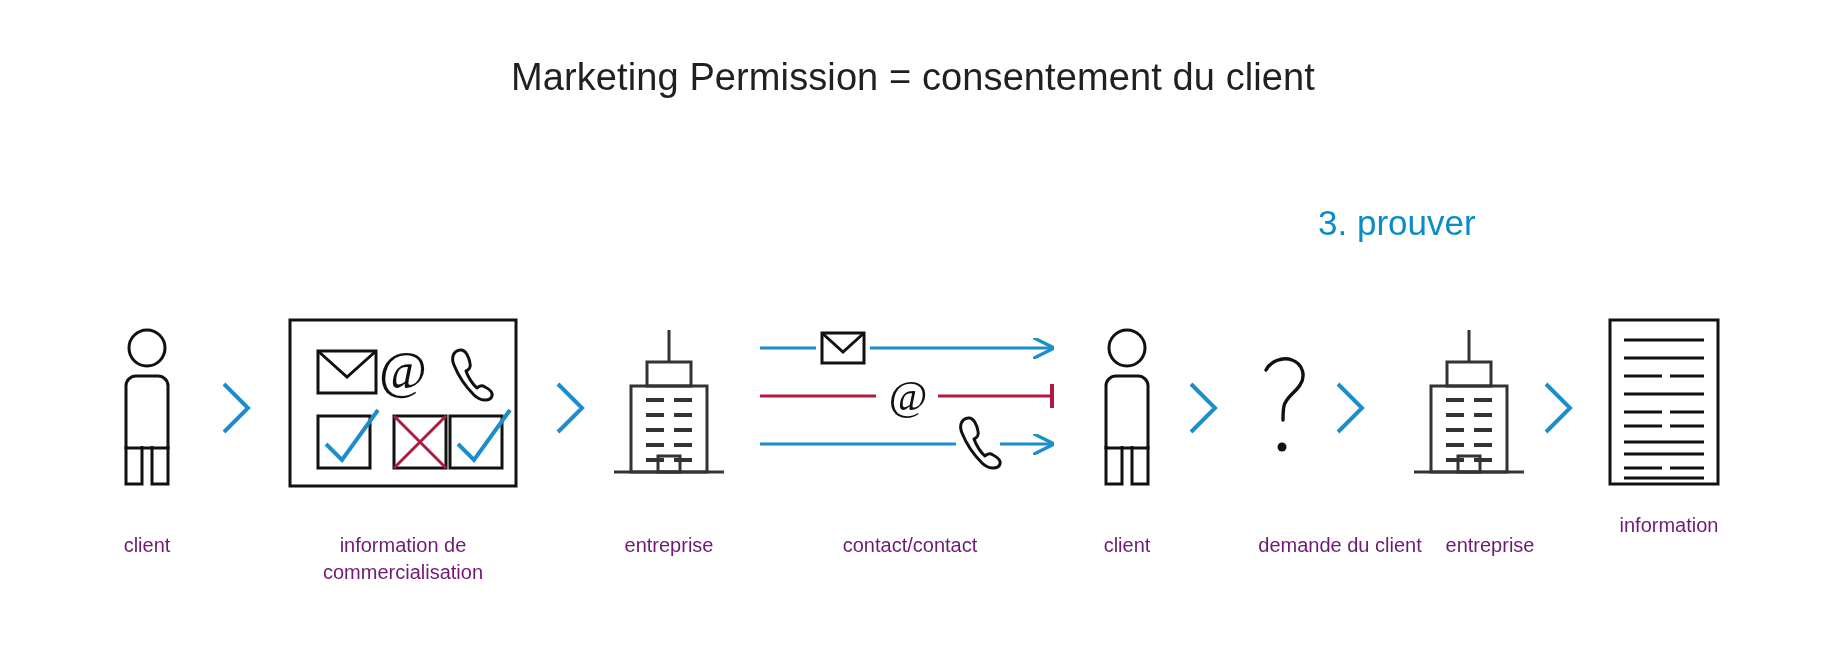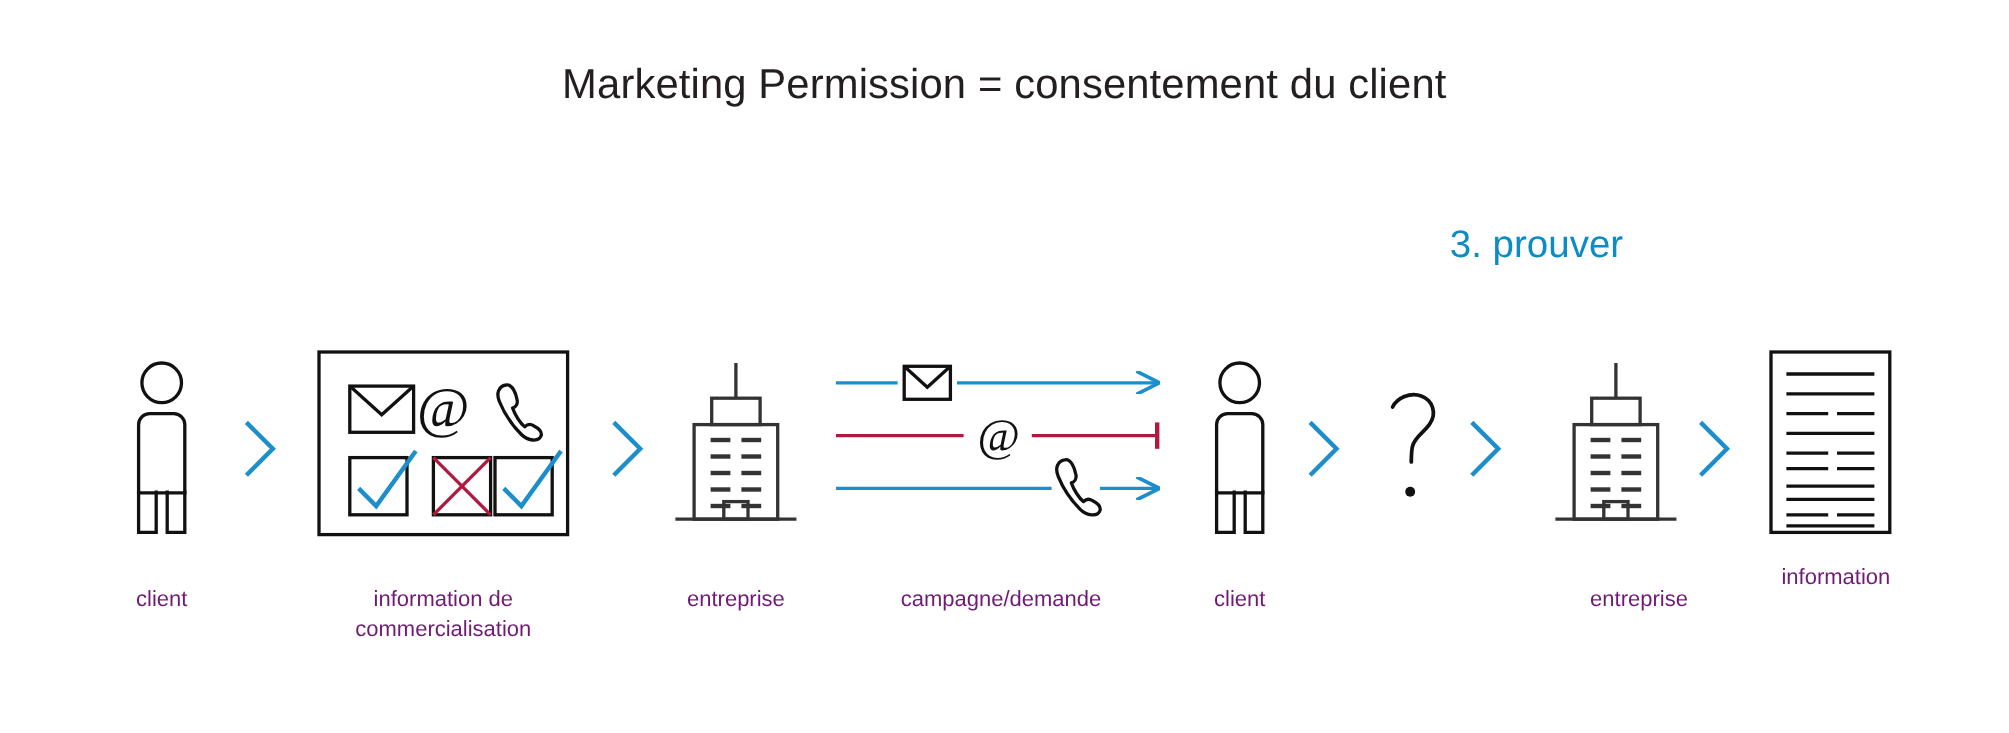--- a/index.html
+++ b/index.html
@@ -174,21 +174,21 @@
       <g>
         <line x1="0" y1="116" x2="196" y2="116" stroke="#1b8ecb" stroke-width="3"></line>
         <g transform="translate(200,86)">
           <path d="M8 4 c-7 1 -9 8 -6 15 c4 10 12 22 20 30 c6 6 16 7 18 1 c1 -4 -3 -7 -7 -9
                    c-3 -2 -6 -1 -8 1 c-4 -3 -9 -11 -11 -17 c3 -1 5 -4 4 -8 c-1 -5 -4 -14 -10 -13 z" fill="#fff" stroke="#111" stroke-width="3" stroke-linejoin="round"></path>
         </g>
         <line x1="240" y1="116" x2="292" y2="116" stroke="#1b8ecb" stroke-width="3" marker-end="url(#arrow-blue)"></line>
       </g>
     </svg>
   </div>
-  <div class="caption" style="left:760px; top:532px; width:300px;">campagne/demande</div>
+  <div class="caption" style="left:760px; top:532px; width:300px;">contact/contact</div>
 
   <div class="icon-abs" style="left:1092px; top:328px;">
     <svg width="70" height="160" viewBox="0 0 70 160">
       <circle cx="35" cy="20" r="18" fill="none" stroke="#111" stroke-width="3"></circle>
       <path d="M14 58 a10 10 0 0 1 10 -10 h22 a10 10 0 0 1 10 10 v62 h-42 z" fill="none" stroke="#111" stroke-width="3"></path>
       <path d="M14 118 v38 h16 v-38" fill="none" stroke="#111" stroke-width="3"></path>
       <path d="M40 118 v38 h16 v-38" fill="none" stroke="#111" stroke-width="3"></path>
     </svg>
   </div>
   <div class="caption" style="left:1032px; top:532px; width:190px;">client</div>
@@ -198,20 +198,21 @@
       <polyline points="6,6 30,30 6,54" fill="none" stroke="#1b8ecb" stroke-width="4" stroke-linecap="butt" stroke-linejoin="miter"></polyline>
     </svg>
   </div>
 
   <div class="icon-abs" style="left:1258px; top:352px;">
     <svg width="64" height="108" viewBox="0 0 64 108">
       <path d="M8 18 c4 -8 16 -14 26 -10 c11 4 14 16 8 25 c-5 8 -14 12 -16 21 c-1 5 -1 10 -1 14" fill="none" stroke="#111" stroke-width="3.4" stroke-linecap="round"></path>
       <circle cx="24" cy="95" r="4.5" fill="#111"></circle>
     </svg>
   </div>
+  <div class="caption" style="left:1185px; top:532px; width:310px;">demande du client</div>
 
   <div class="icon-abs" style="left:1332px; top:378px;">
     <svg width="36" height="60" viewBox="0 0 36 60">
       <polyline points="6,6 30,30 6,54" fill="none" stroke="#1b8ecb" stroke-width="4" stroke-linecap="butt" stroke-linejoin="miter"></polyline>
     </svg>
   </div>
 
   <div class="icon-abs" style="left:1414px; top:330px;">
     <svg width="110" height="156" viewBox="0 0 110 156">
       <line x1="55" y1="0" x2="55" y2="32" stroke="#333" stroke-width="3"></line>

